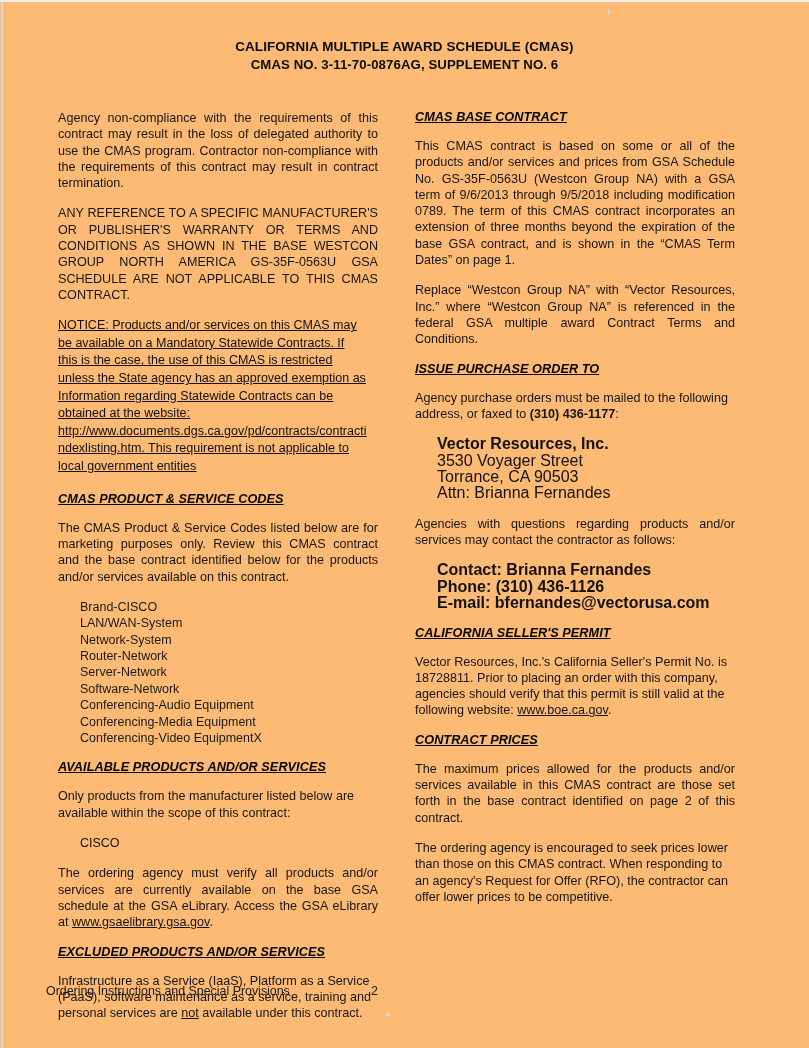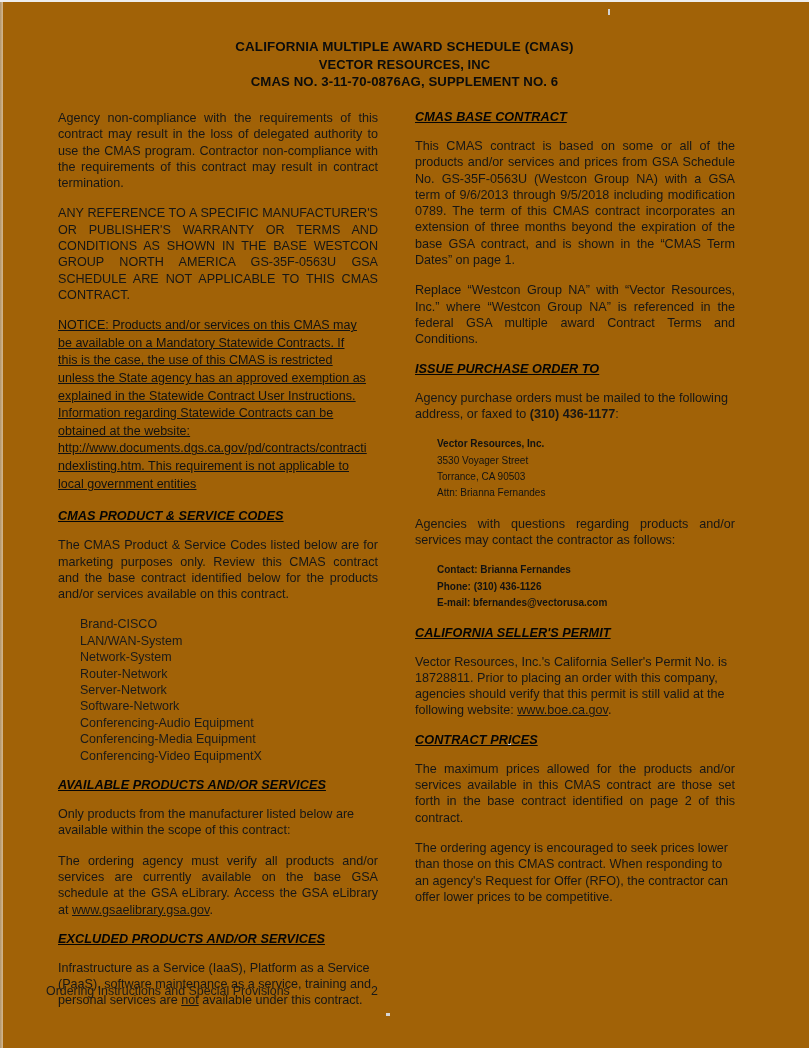--- a/index.html
+++ b/index.html
@@ -8,21 +8,21 @@
     background: #ffffff;
   }
   body {
     font-family: "Liberation Sans", sans-serif;
     color: #111111;
   }
   #page {
     position: relative;
     width: 809px;
     height: 1048px;
-    background: #a16207;
+    background: #fdba74;
     overflow: hidden;
     box-sizing: border-box;
   }
   
   #scan-left-edge {
     position: absolute;
     left: 0; top: 0;
     width: 3px; height: 1048px;
     background: linear-gradient(to right, #bdbdbd, #e8e8e8 60%, #fdfdfd);
     opacity: .55;
@@ -108,21 +108,21 @@
     font-size: 12.5px;
     line-height: 16.4px;
     color: #1a1a1a;
   }
 
   .addr {
     margin: 0 0 14px 0;
     padding-left: 22px;
   }
   .addr div {
-    font-size: 10px;
+    font-size: 16px;
     line-height: 16.4px;
     color: #121212;
   }
   .addr div.b { font-weight: bold; }
 
   .indent-word {
     margin: 0 0 14px 0;
     padding-left: 22px;
     font-size: 12.5px;
     line-height: 16.4px;
@@ -162,36 +162,34 @@
 <div id="page">
 
   <div id="scan-left-edge"></div>
   <div id="scan-top-edge"></div>
   <div id="scan-speck-1"></div>
   <div id="scan-speck-2"></div>
   <div id="scan-speck-3"></div>
 
   <div id="doc-header">
     <div class="hline t1">CALIFORNIA MULTIPLE AWARD SCHEDULE (CMAS)</div>
-    <div class="hline t2">VECTOR RESOURCES, INC</div>
     <div class="hline t3">CMAS NO. 3-11-70-0876AG, SUPPLEMENT NO. 6</div>
   </div>
 
   <div class="column" id="col-left">
 
     <p class="body">Agency non-compliance with the requirements of this contract may result in the loss of delegated authority to use the CMAS program.  Contractor non-compliance with the requirements of this contract may result in contract termination.</p>
 
     <p class="body">ANY REFERENCE TO A SPECIFIC MANUFACTURER'S OR PUBLISHER'S WARRANTY OR TERMS AND CONDITIONS AS SHOWN IN THE BASE WESTCON GROUP NORTH AMERICA GS-35F-0563U GSA SCHEDULE ARE NOT APPLICABLE TO THIS CMAS CONTRACT.</p>
 
     <div class="notice">
       <p>NOTICE:  Products and/or services on this CMAS may</p>
       <p>be available on a Mandatory Statewide Contracts.  If</p>
       <p>this is the case, the use of this CMAS is restricted</p>
       <p>unless the State agency has an approved exemption as</p>
-      <p>explained in the Statewide Contract User Instructions.</p>
       <p>Information regarding Statewide Contracts can be</p>
       <p>obtained at the website:</p>
       <p>http://www.documents.dgs.ca.gov/pd/contracts/contracti</p>
       <p>ndexlisting.htm.  This requirement is not applicable to</p>
       <p>local government entities</p>
     </div>
 
     <h2 class="sec">CMAS PRODUCT &amp; SERVICE CODES</h2>
 
     <p class="body">The CMAS Product &amp; Service Codes listed below are for marketing purposes only.   Review this CMAS contract and the base contract identified below for the products and/or services available on this contract.</p>
@@ -205,20 +203,21 @@
         <li>Software-Network</li>
         <li>Conferencing-Audio Equipment</li>
         <li>Conferencing-Media Equipment</li>
         <li>Conferencing-Video EquipmentX</li>
       </ul>
 
     <h2 class="sec">AVAILABLE PRODUCTS AND/OR SERVICES</h2>
 
     <p class="body nojust">Only products from the manufacturer listed below are available within the scope of this contract:</p>
 
+    <div class="indent-word">CISCO</div>
 
     <p class="body"><span>The ordering agency must verify all products and/or services are currently available on the base GSA schedule at the GSA eLibrary.   Access the GSA eLibrary at </span><span class="u">www.gsaelibrary.gsa.gov</span><span>.</span></p>
 
     <h2 class="sec">EXCLUDED PRODUCTS AND/OR SERVICES</h2>
 
     <p class="body nojust"><span>Infrastructure as a Service (IaaS), Platform as a Service (PaaS), software maintenance as a service, training and personal services are </span><span class="u">not</span><span> available under this contract.</span></p>
 
   </div>
 
   <div class="column" id="col-right">

